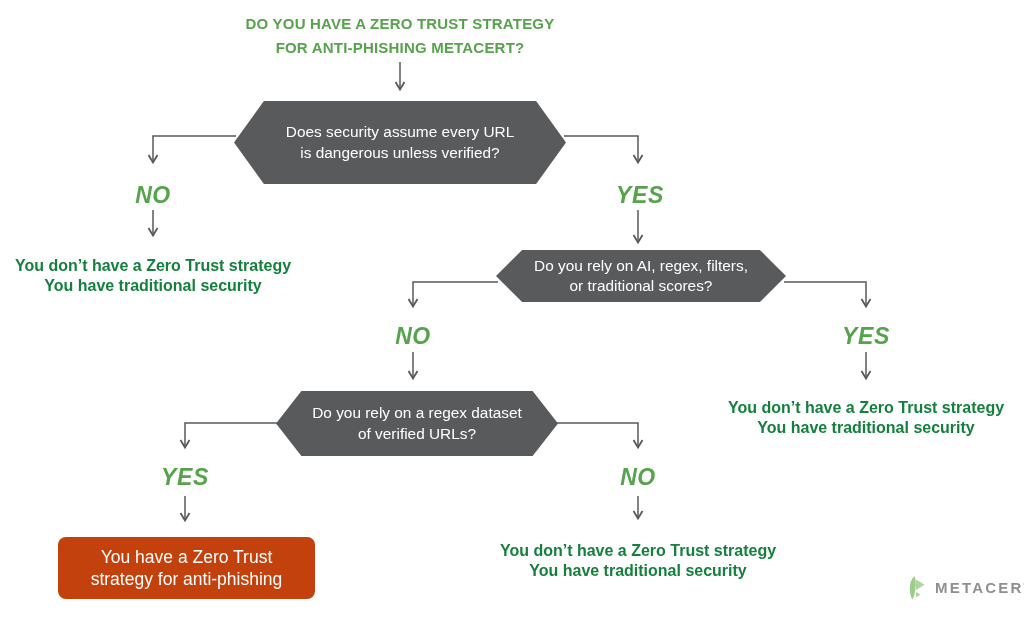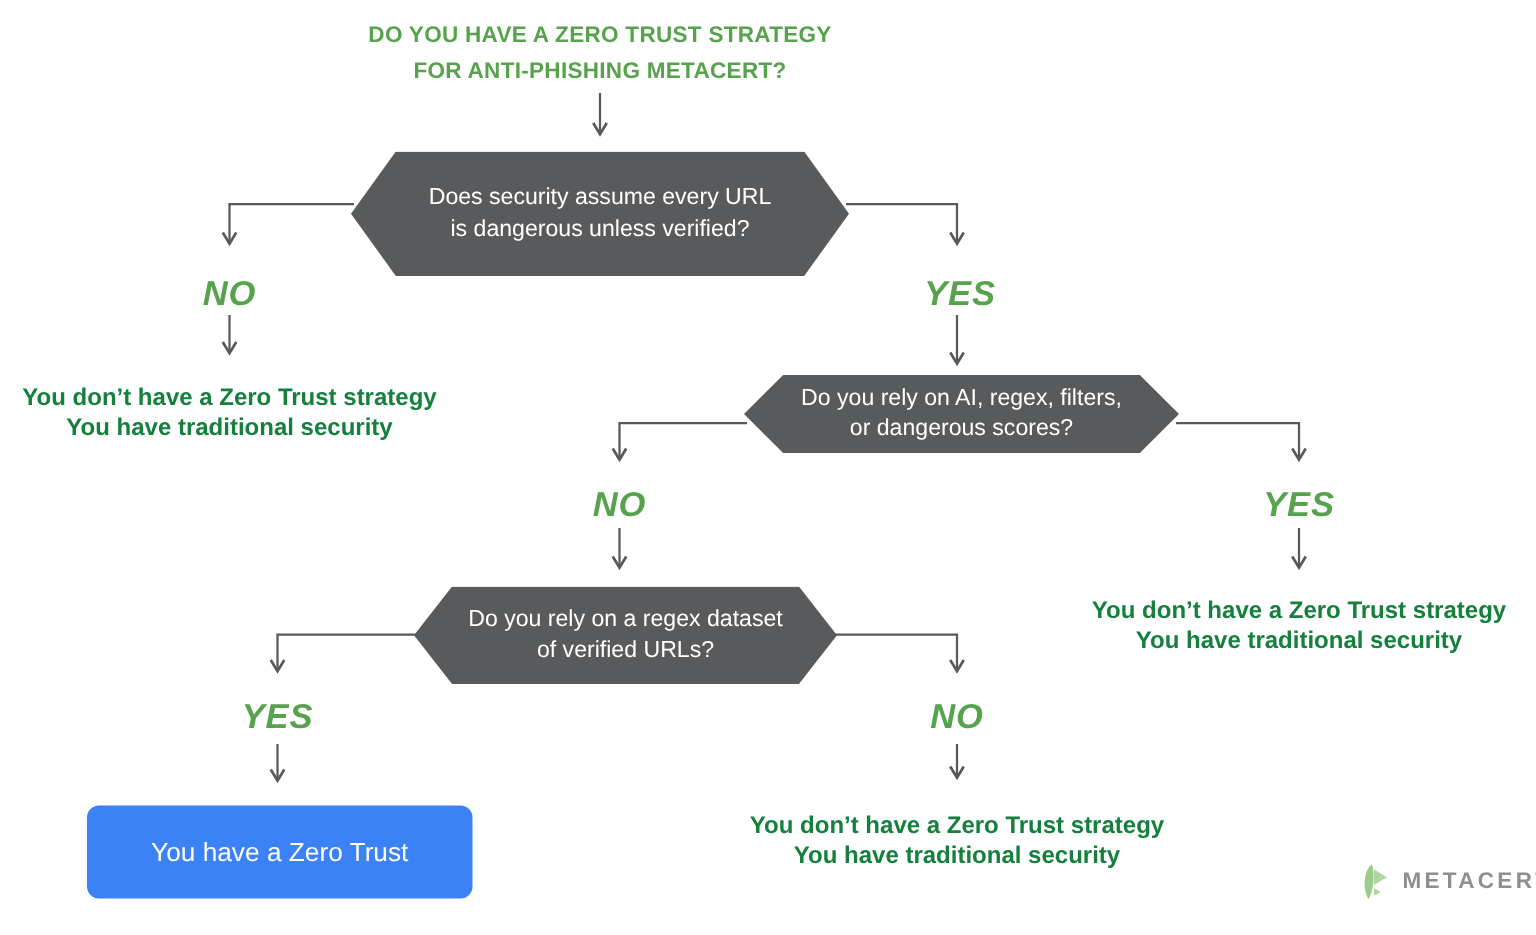--- a/index.html
+++ b/index.html
@@ -33,21 +33,21 @@
   }
 
   .leaf {
     position:absolute; transform:translateX(-50%);
     text-align:center; color:#15803d; font-size:16px; font-weight:700;
     line-height:19.5px; white-space:nowrap;
   }
 
   .outcome-box {
     position:absolute; left:58px; top:537px; width:257px; height:62px;
-    background:#3b82f6; border-radius:8px; color:#ffffff;
+    background:#c2410c; border-radius:8px; color:#ffffff;
     display:flex; flex-direction:column; align-items:center; justify-content:center;
     text-align:center; font-size:17.5px; line-height:22px; font-weight:400;
   }
 
   .logo {
     position:absolute; left:906px; top:576px;
     display:flex; align-items:center; gap:7px;
   }
   .logo-word {
     color:#8d908d; font-size:15px; font-weight:700; letter-spacing:2.2px; line-height:12px;
@@ -86,21 +86,21 @@
     <div>FOR ANTI-PHISHING METACERT?</div>
   </div>
 
   <div class="hex hex1">
     <div>Does security assume every URL</div>
     <div>is dangerous unless verified?</div>
   </div>
 
   <div class="hex hex2">
     <div>Do you rely on AI, regex, filters,</div>
-    <div>or dangerous scores?</div>
+    <div>or traditional scores?</div>
   </div>
 
   <div class="hex hex3">
     <div>Do you rely on a regex dataset</div>
     <div>of verified URLs?</div>
   </div>
 
   <div class="branch-label" style="left:153px; top:184px;">NO</div>
   <div class="branch-label" style="left:640px; top:184px;">YES</div>
   <div class="branch-label" style="left:413px; top:325px;">NO</div>
@@ -118,20 +118,21 @@
     <div>You have traditional security</div>
   </div>
 
   <div class="leaf" style="left:638px; top:541px;">
     <div>You don’t have a Zero Trust strategy</div>
     <div>You have traditional security</div>
   </div>
 
   <div class="outcome-box">
     <div>You have a Zero Trust</div>
+    <div>strategy for anti-phishing</div>
   </div>
 
   <div class="logo">
     <svg width="22" height="24" viewBox="0 0 22 24">
       <path d="M8.5,0 C3.2,4.5 2.2,15.5 6.2,23.5 C9.4,19.5 11,6.5 8.5,0 Z" fill="#9ccb8e"></path>
       <path d="M10,3.5 L18.5,8.8 L10,14 Z" fill="#aed7a0"></path>
       <path d="M10,16 L14.5,18.6 L10,21.2 Z" fill="#aed7a0"></path>
     </svg>
     <span class="logo-word">METACERT</span>
   </div>

